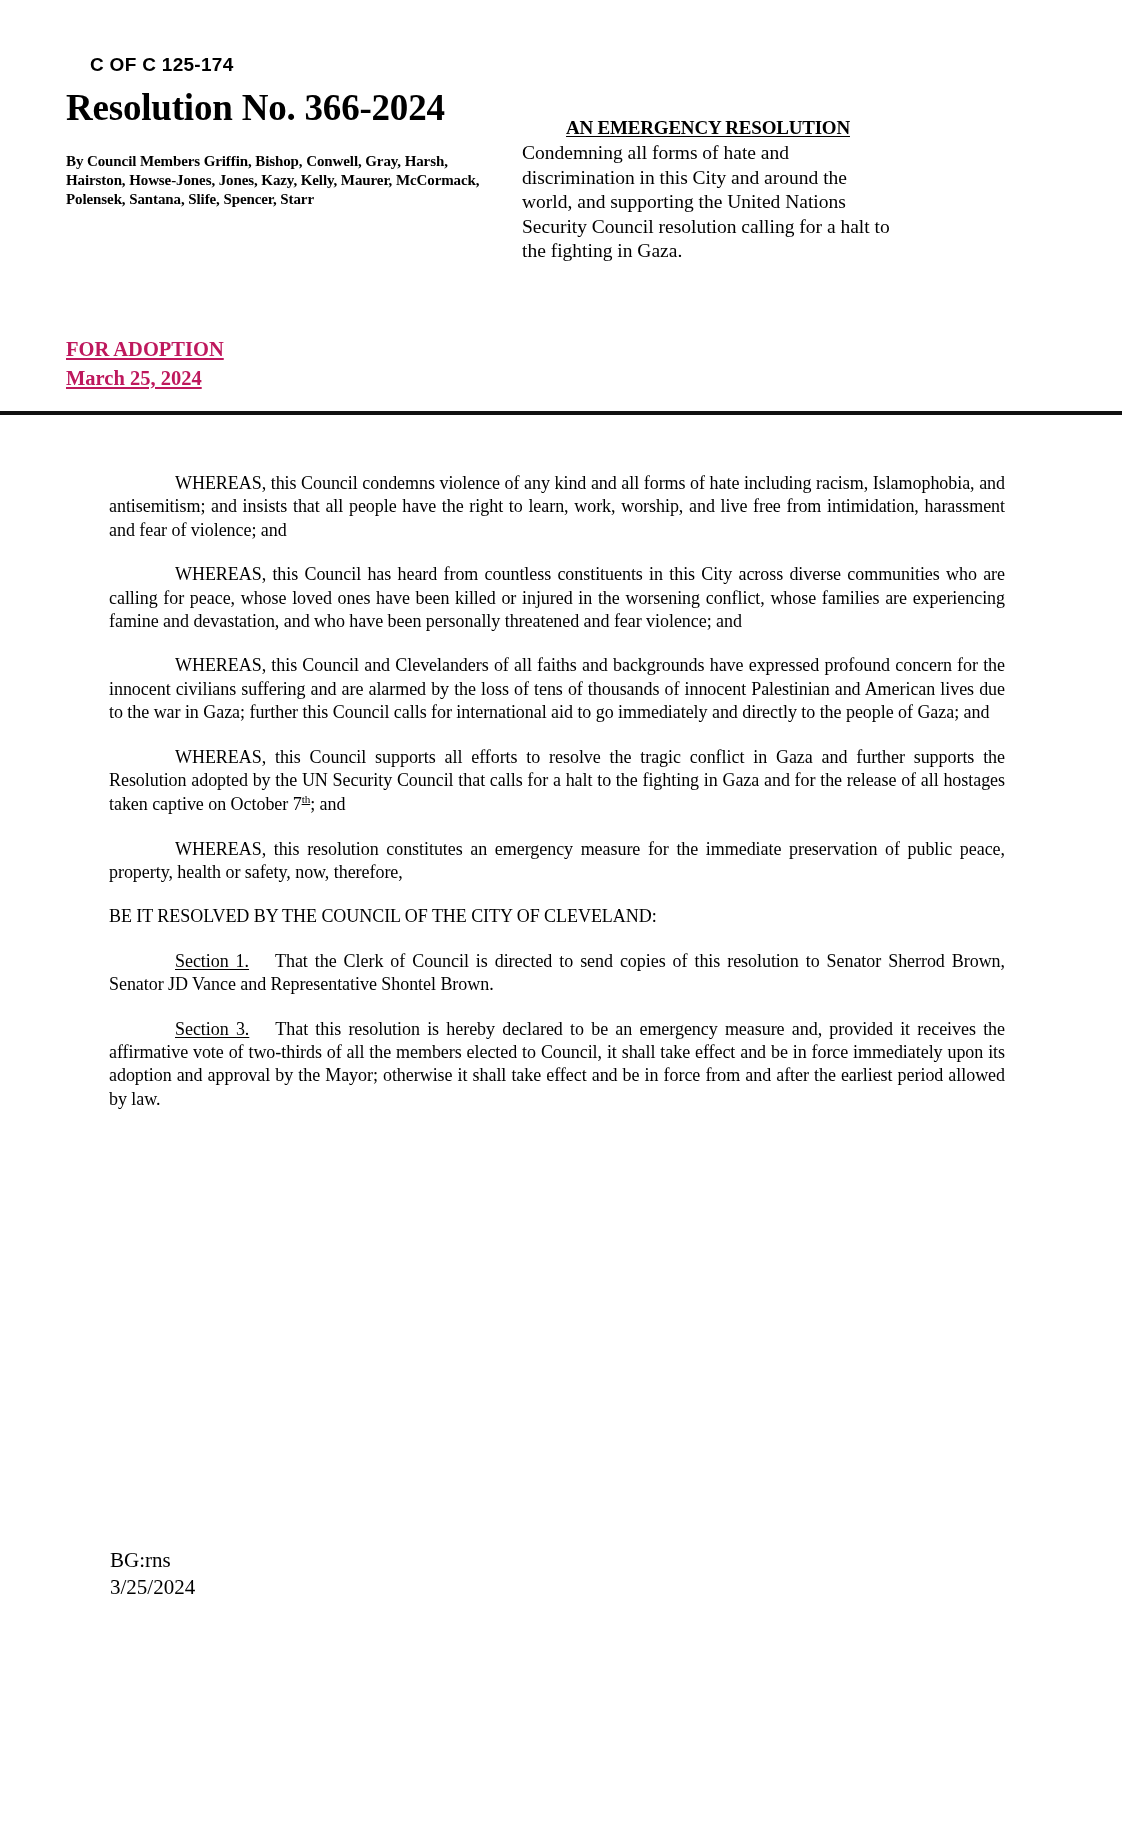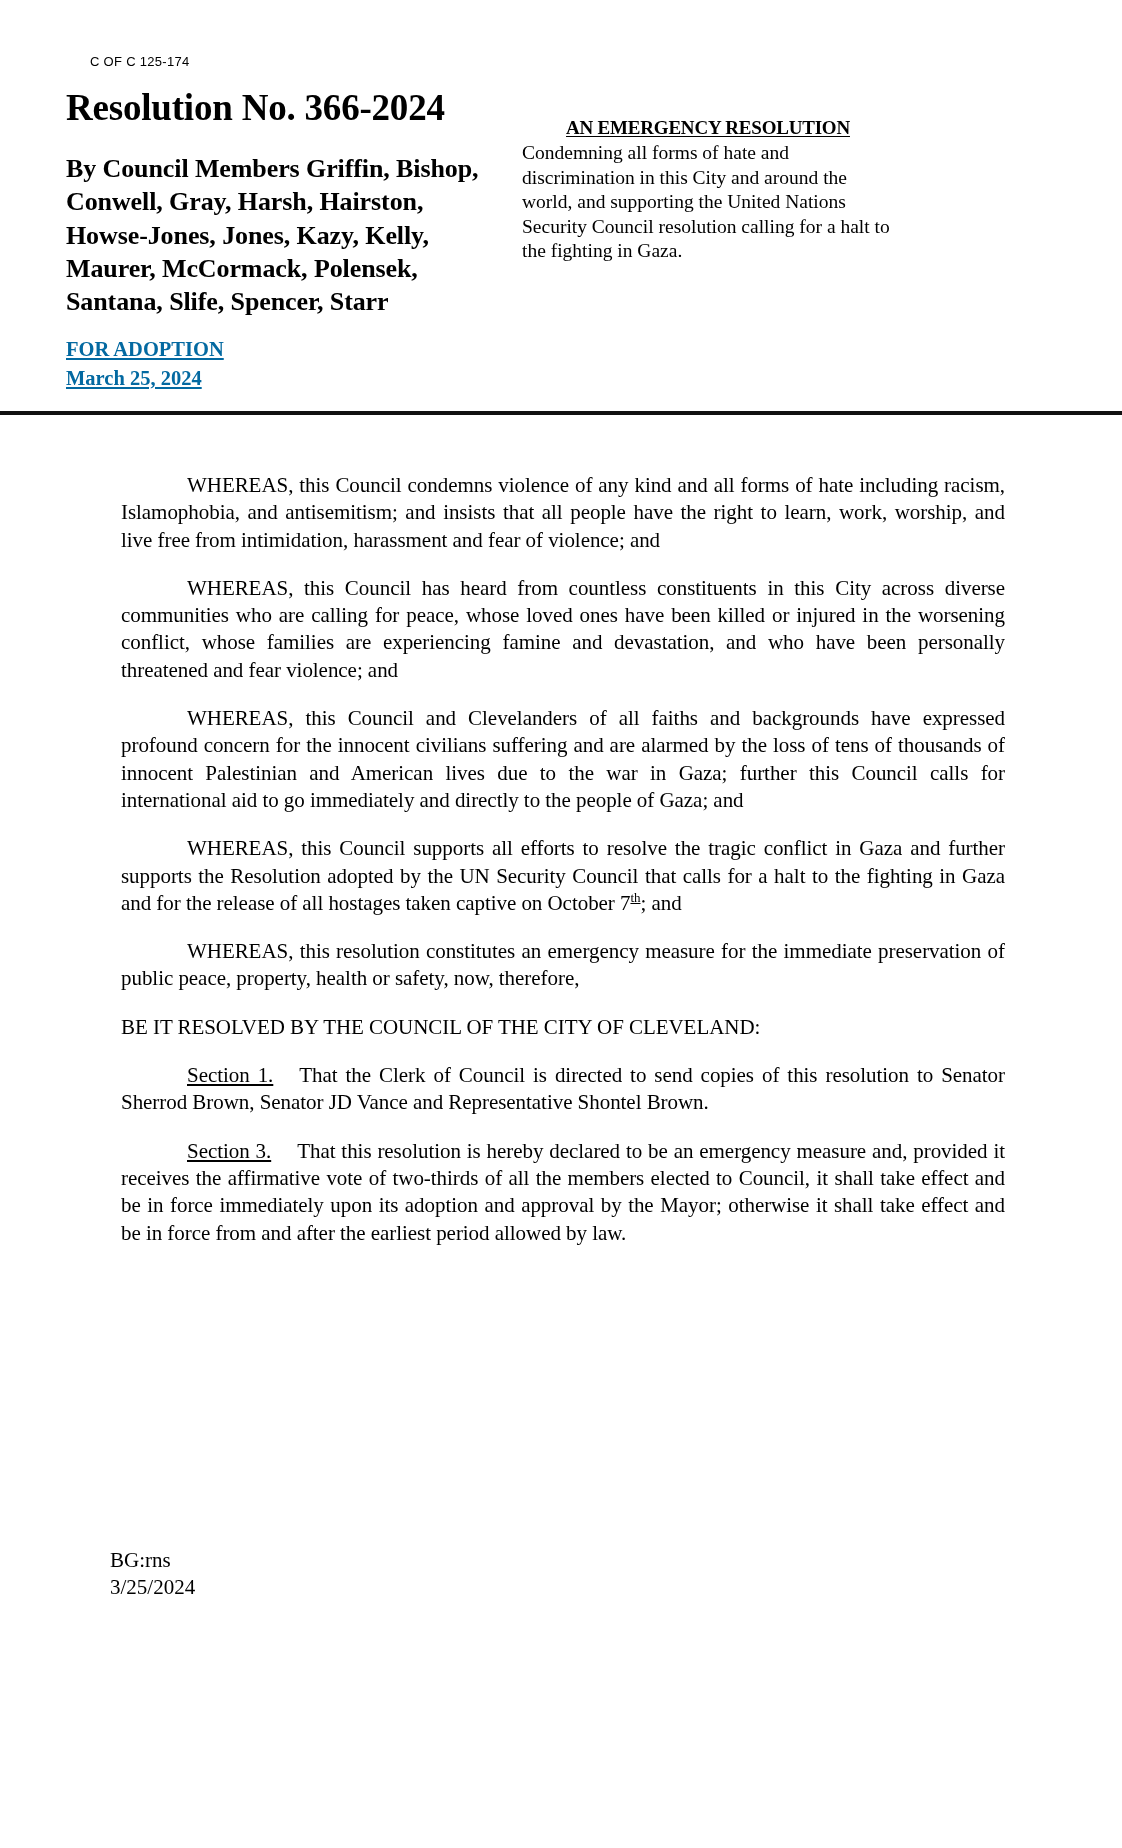--- a/index.html
+++ b/index.html
@@ -26,41 +26,41 @@
   
   .header {
     position: relative;
     padding: 0;
   }
   .doc-code {
     position: absolute;
     left: 90px;
     top: 54px;
     font-family: "Liberation Sans", "DejaVu Sans", sans-serif;
-    font-weight: normal;
-    font-size: 13px;
+    font-weight: bold;
+    font-size: 19px;
     letter-spacing: 0.3px;
   }
   .doc-title {
     position: absolute;
     left: 66px;
     top: 61px;
     font-family: Liberation Serif, serif;
     font-weight: bold;
     font-size: 37px;
     letter-spacing: -0.2px;
   }
 
   .sponsors {
     position: absolute;
     left: 66px;
     top: 152px;
     width: 440px;
     font-weight: bold;
-    font-size: 26px;
+    font-size: 15px;
     line-height: 1.28;
     letter-spacing: -0.1px;
   }
 
   .adoption {
     position: absolute;
     left: 66px;
     top: 336px;
     color: #cc1111;
     font-weight: bold;
@@ -109,22 +109,22 @@
   }
 
   
   .body-area {
     position: absolute;
     left: 105px;
     top: 472px;
     width: 900px;
   }
   p.para {
-    margin: 0 0 21px 16px;
-    font-size: 21px;
+    margin: 0 0 21px 4px;
+    font-size: 18px;
     line-height: 1.30;
     text-align: justify;
     text-indent: 66px;
     letter-spacing: -0.05px;
   }
   p.center {
     text-indent: 0;
     margin-bottom: 21px;
   }
   p.last-para {
@@ -159,21 +159,21 @@
 <div class="page">
 
   <div class="header">
 
     <div class="doc-code">C OF C 125-174</div>
 
     <h1 class="doc-title">Resolution No. 366-2024</h1>
 
     <div class="sponsors">By Council Members Griffin, Bishop, Conwell, Gray, Harsh, Hairston, Howse-Jones, Jones, Kazy, Kelly, Maurer, McCormack, Polensek, Santana, Slife, Spencer, Starr</div>
 
-    <div class="adoption" style="color: #0369a1; font-family: Liberation Serif, serif;">
+    <div class="adoption" style="color: #be185d; font-family: Liberation Serif, serif;">
       <div class="line1">FOR ADOPTION</div>
       <br>
       <div class="line2">March 25, 2024</div>
     </div>
 
     <div class="summary">
       <span class="summary-title">AN EMERGENCY RESOLUTION</span>
       <span class="summary-body">Condemning all forms of hate and discrimination in this City and around the world, and supporting the United Nations Security Council resolution calling for a halt to the fighting in Gaza.</span>
     </div>
 

